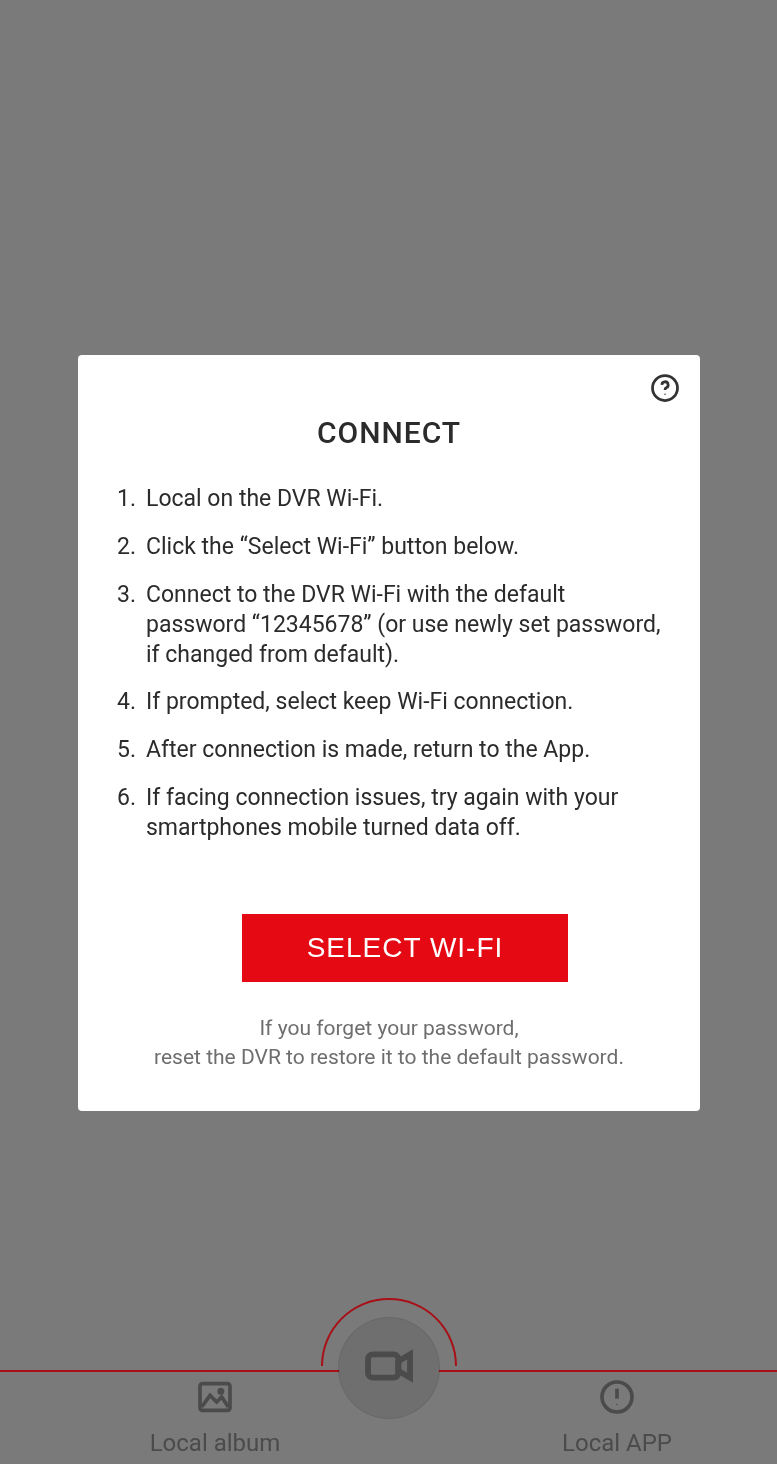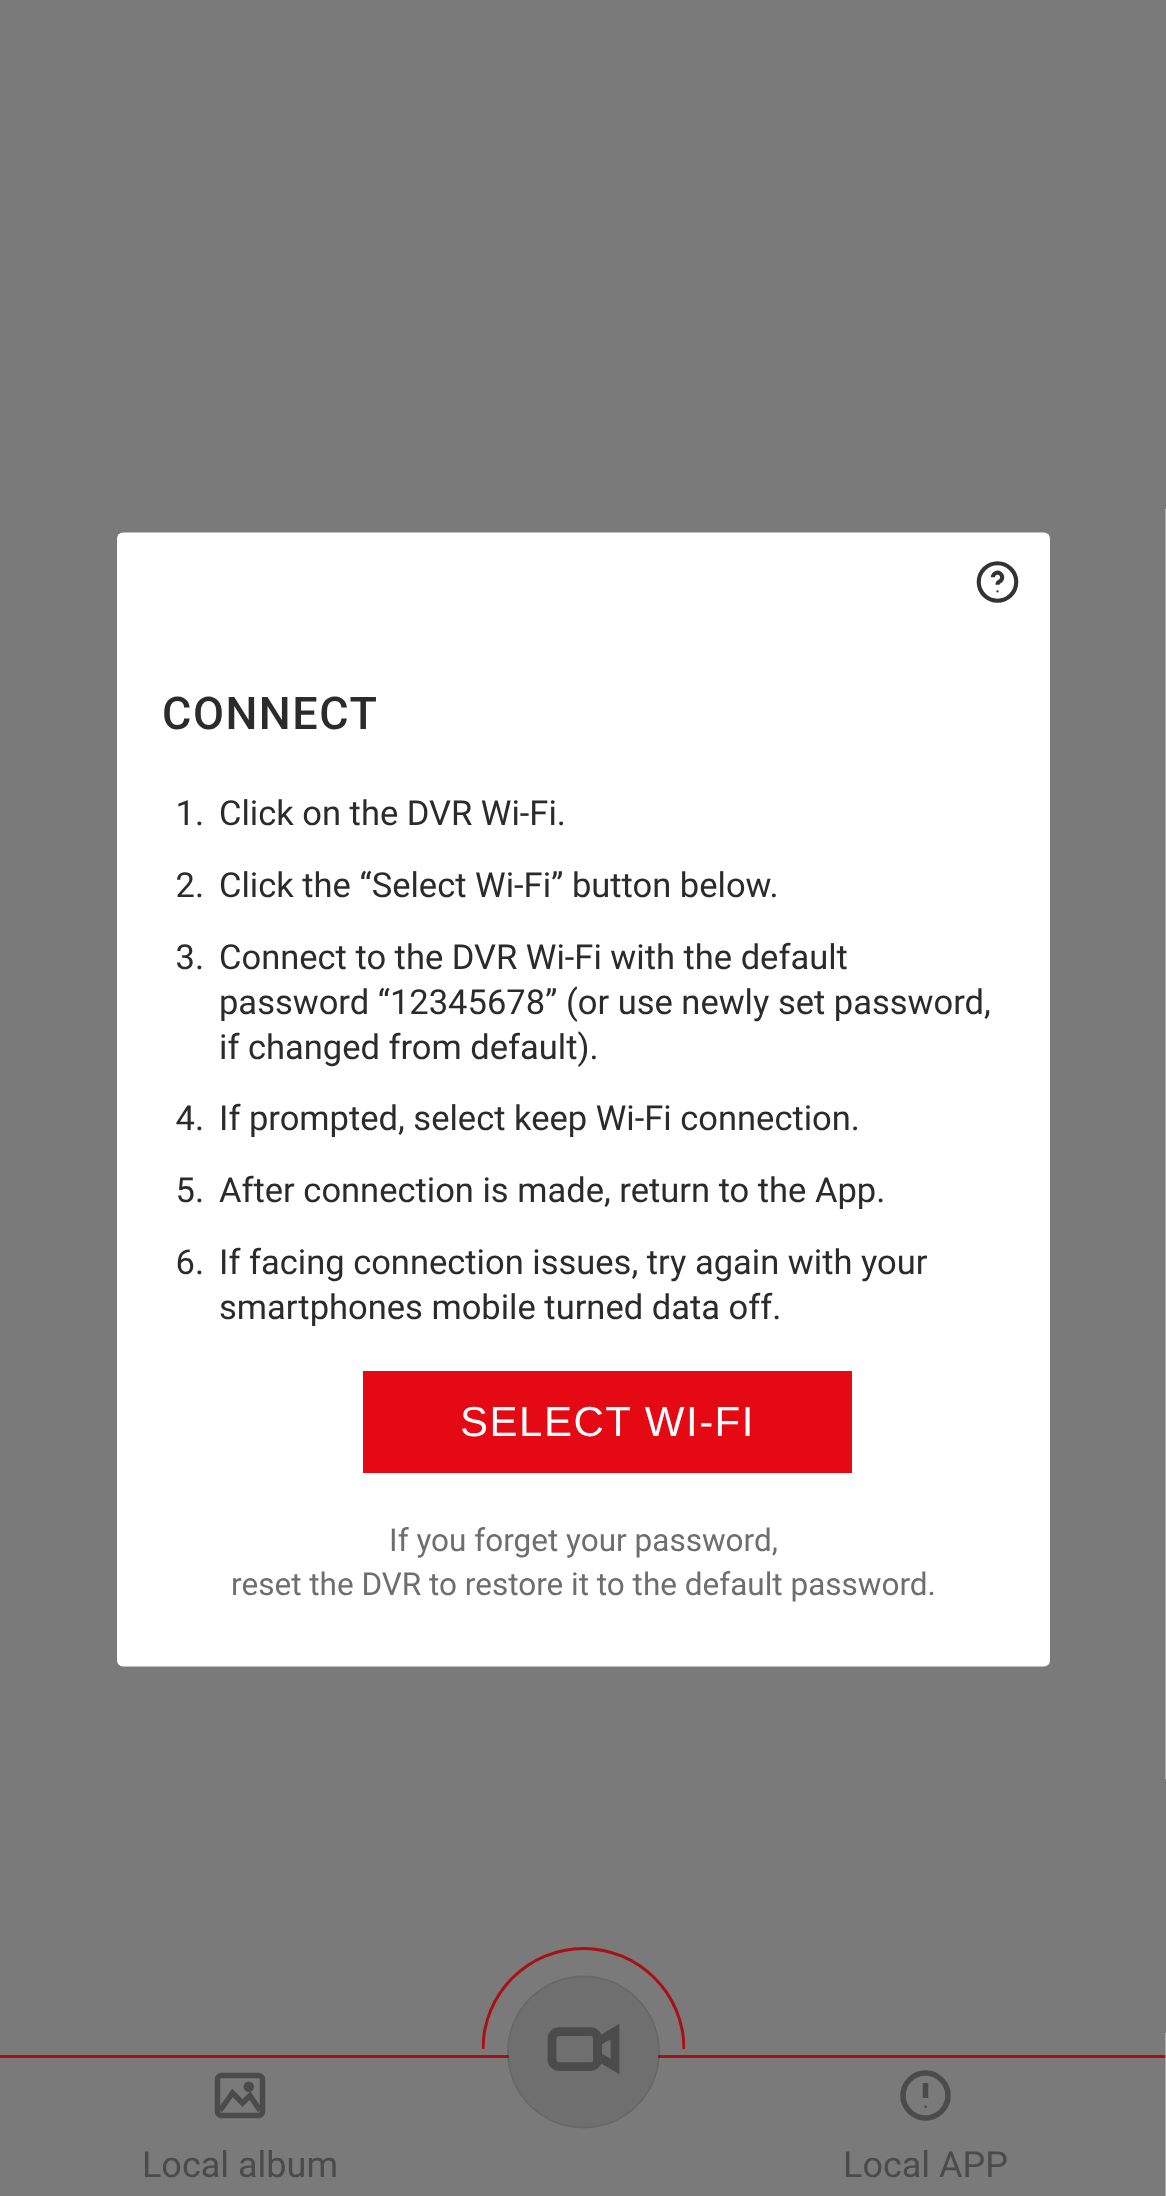--- a/index.html
+++ b/index.html
@@ -2,21 +2,21 @@
 <html><head>
   <meta charset="utf-8">
   <style>
     * { margin: 0; padding: 0; box-sizing: border-box; }
     html, body { width: 777px; height: 1464px; overflow: hidden; font-family: -apple-system, BlinkMacSystemFont, "Segoe UI", Roboto, Helvetica, Arial, sans-serif; }
     .screen { position: relative; width: 777px; height: 1464px; background: #7a7a7a; }
 
     
     .bottom-nav {
       position: absolute; left: 0; right: 0; bottom: 0; height: 94px;
-      display: flex; justify-content: space-between; align-items: center;
+      display: flex; justify-content: flex-end; align-items: center;
       padding: 0 60px;
       background: transparent;
       gap: 41px;
     }
     .bottom-nav::before {
       content: "";
       position: absolute;
       top: 0; left: 0; right: 0;
       height: 2px;
       background: #a80f16;
@@ -46,23 +46,22 @@
       background: #ffffff; border-radius: 4px; padding: 60px 30px 40px 30px;
       display: flex; flex-direction: column;
     }
     .help-icon {
       position: absolute; top: 18px; right: 18px; width: 34px; height: 34px;
       display:flex; align-items:center; justify-content:center;
     }
     .help-icon svg { width: 30px; height: 30px; stroke:#333; fill:none; stroke-width:2.2; }
 
     .modal-title {
-      font-size: 30px; font-weight: 500; letter-spacing: 1px; color: #2b2b2b;
+      text-align: center; font-size: 30px; font-weight: 500; letter-spacing: 1px; color: #2b2b2b;
       margin-bottom: 34px;
-      margin-top: 44px;
     }
 
     .steps { list-style: none; }
     .step {
       display: flex; gap: 10px; font-size: 23px; line-height: 1.3; color: #2b2b2b; margin-bottom: 18px;
     }
     .step-num { min-width: 28px; text-align: right; }
     .step-text { flex: 1; }
 
     .select-btn {
@@ -122,21 +121,21 @@
             <circle cx="12" cy="17" r="0.6" fill="#333" stroke="none"></circle>
           </svg>
       </span>
     </div>
 
     <h2 class="modal-title">CONNECT</h2>
 
     <ol class="steps">
       <li class="step">
           <span class="step-num">1.</span>
-          <span class="step-text">Click on the DVR Wi-Fi.</span>
+          <span class="step-text">Local on the DVR Wi-Fi.</span>
         </li>
       <li class="step">
           <span class="step-num">2.</span>
           <span class="step-text">Click the “Select Wi-Fi” button below.</span>
         </li>
       <li class="step">
           <span class="step-num">3.</span>
           <span class="step-text">Connect to the DVR Wi-Fi with the default password “12345678” (or use newly set password, if changed from default).</span>
         </li>
       <li class="step">

